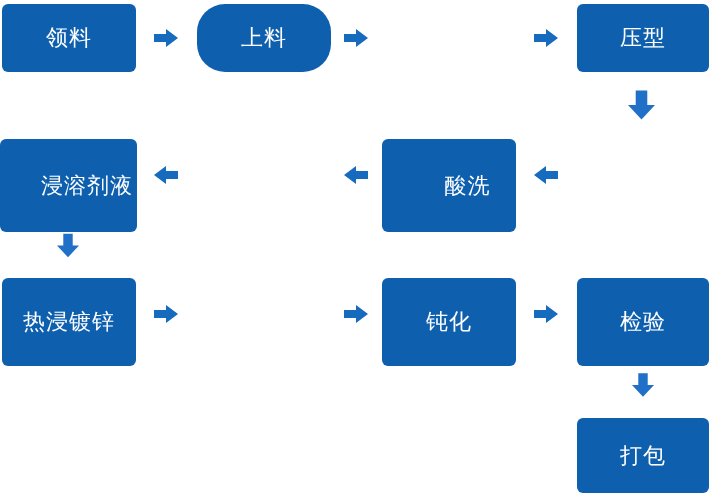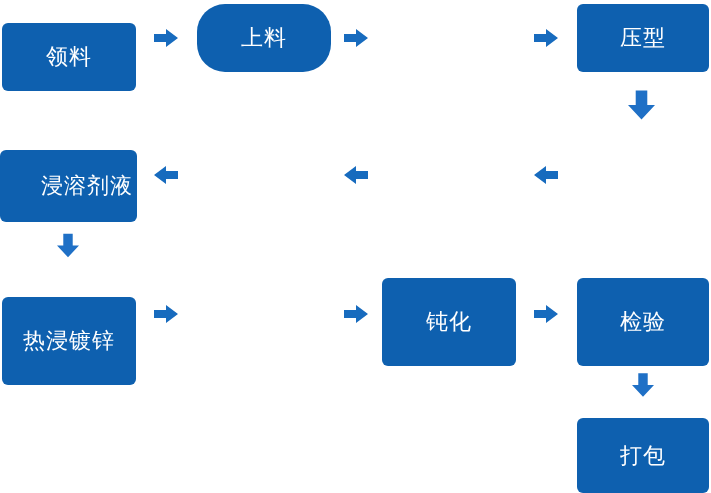--- a/index.html
+++ b/index.html
@@ -26,25 +26,25 @@
     border-radius: 6px;
     display: flex;
     align-items: center;
     justify-content: center;
     font-size: 22px;
     letter-spacing: 1px;
     text-align: center;
   }
   
   .r1 { top: 4px;   height: 68px; }
-  .r2 { top: 150px; height: 72px; padding-left: 37px; }
+  .r2 { top: 139px; height: 93px; padding-left: 37px; }
   .r3 { top: 278px; height: 88px; }
   .r4 { top: 418px; height: 75px; }
   
-  .c1 { left: 2px;   width: 134px; margin-top: 19px; }
+  .c1 { left: 2px;   width: 134px; }
   .c1w { left: 0px;  width: 137px; }
   .c2 { left: 197px; width: 134px; border-radius: 28px; }
   .c3 { left: 382px; width: 134px; }
   .c4 { left: 577px; width: 132px; text-align: center; }
   
   .h-arrow {
     position: absolute;
     width: 24px; height: 18px;
     color: var(--arrow-horizontal);
   }
@@ -97,20 +97,21 @@
   <span class="h-arrow ar2 ax1">
     <svg viewBox="0 0 24 18">
         <polygon fill="currentColor" points="24,5 12,5 12,0 0,9 12,18 12,13 24,13"></polygon>
       </svg>
   </span>
   <span class="h-arrow ar2 ax2">
     <svg viewBox="0 0 24 18">
         <polygon fill="currentColor" points="24,5 12,5 12,0 0,9 12,18 12,13 24,13"></polygon>
       </svg>
   </span>
+  <div class="node r2 c3">酸洗</div>
   <span class="h-arrow ar2 ax3">
     <svg viewBox="0 0 24 18">
         <polygon fill="currentColor" points="24,5 12,5 12,0 0,9 12,18 12,13 24,13"></polygon>
       </svg>
   </span>
 
   <span class="d-arrow d2">
     <svg viewBox="0 0 28 30">
         <polygon fill="currentColor" points="8,0 20,0 20,15 28,15 14,30 0,15 8,15"></polygon>
       </svg>

